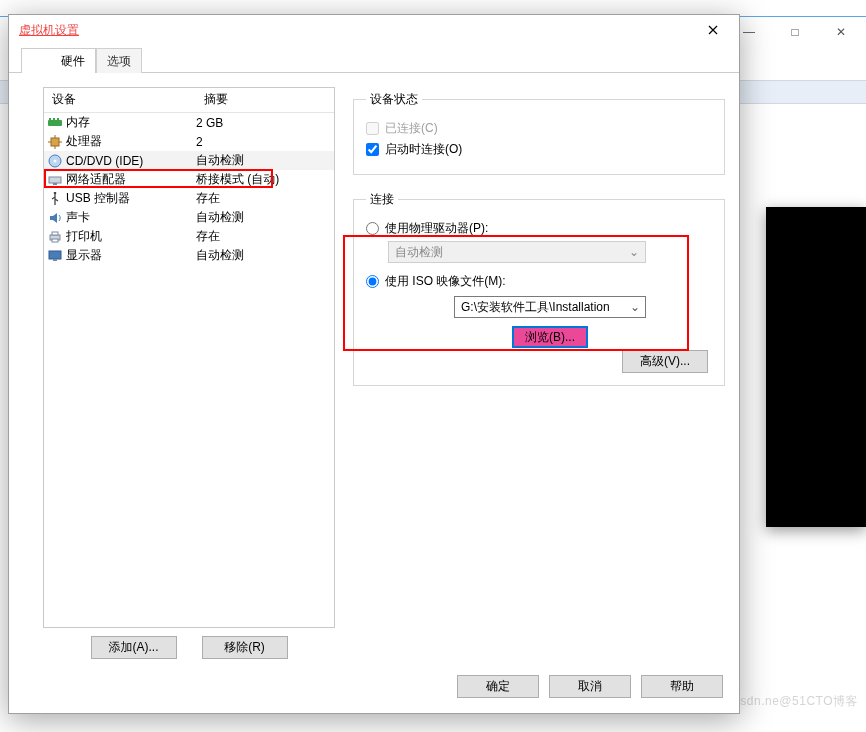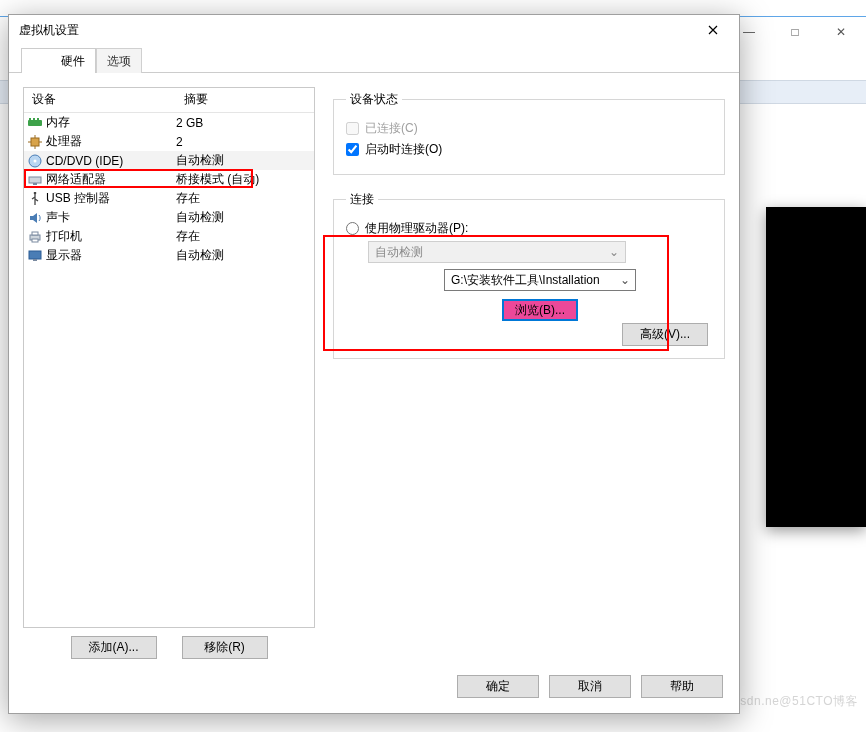--- a/index.html
+++ b/index.html
@@ -9,32 +9,32 @@
   .bg-window { position: absolute; top: 16px; left: 0; right: 0; height: 86px; background: #fff; border-top: 1px solid #5fa6e8; }
   .bg-window-controls { position:absolute; top:18px; right:2px; display:flex; }
   .bg-window-controls div { width:46px; height:28px; display:flex; align-items:center; justify-content:center; color:#555; }
   .bg-band { position:absolute; top:80px; left:0; right:0; height:24px; background:#e7eef7; border-top:1px solid #cfd8e3; border-bottom:1px solid #cfd8e3;}
   .bg-black { position:absolute; top:207px; right:0; width:100px; height:320px; background:#000; box-shadow:0 4px 14px rgba(0,0,0,.4);}
   .watermark { position:absolute; bottom:22px; right:8px; color:#d5d5d5; font-family:Arial,sans-serif; letter-spacing:.5px;}
   
   
   .dialog { position:absolute; top:14px; left:8px; width:732px; height:700px; background:#fff; border:1px solid #9f9f9f; box-shadow:0 6px 30px rgba(0,0,0,.35); display:flex; flex-direction:column;}
   .titlebar { height:30px; display:flex; align-items:center; padding:0 6px 0 10px; }
-  .titlebar .title { flex:1; color:#000000; }
+  .titlebar .title { flex:1; color:#ef4444;text-decoration:underline; }
   .titlebar .close { width:40px; height:28px; display:flex; align-items:center; justify-content:center; cursor:pointer; }
   .titlebar .close svg { width:10px; height:10px; }
   
   .tabs { height:24px; border-bottom:1px solid #ccc; display:flex; align-items:flex-end; padding-left:12px; gap:0; margin-top:4px;}
   .tab { padding:4px 10px 3px; border:1px solid #ccc; border-bottom:none; background:#fff; position:relative; top:1px; cursor:pointer;}
   .tab.inactive { background:#f4f4f4; border-color:#d0d0d0; color:#333;}
   .tab.active { background:#fff; z-index:2;padding-left:39px; }
   
   .body { flex:1; display:flex; padding:14px 14px 10px 14px; gap:18px; }
   
-  .left-col { width:292px; display:flex; flex-direction:column;}
+  .left-col { width:292px; display:flex; flex-direction:column;margin-left:20px;}
   .dev-table { flex:1; border:1px solid #c9c9c9; position:relative; overflow:hidden;}
   .dev-header { display:flex; background:#fff; border-bottom:1px solid #e5e5e5;}
   .dev-header .col { padding:3px 8px 4px; color:#000; }
   .col1 { width:152px; }
   .col2 { flex:1; }
   .dev-row { display:flex; align-items:center; height:19px; padding-left:3px;}
   .dev-row.selected { background:#f3f3f3;}
   .dev-row .ic { width:16px; height:16px; display:flex; align-items:center; justify-content:center; margin-right:3px;}
   .dev-row .name { width:130px; white-space:nowrap; overflow:hidden;}
   .dev-row .summary { flex:1; white-space:nowrap;}
@@ -210,20 +210,24 @@
       <fieldset style="position:relative;">
         <legend>连接</legend>
         <div class="rad-row">
           <input type="radio" name="conn" style="">
           <span>使用物理驱动器(P):</span>
         </div>
         <div class="sel-disabled">
           <span>自动检测</span>
           <span class="chev">⌄</span>
         </div>
+        <div class="rad-row" style="margin-top:10px;">
+          <input type="radio" name="conn" checked="" style="">
+          <span>使用 ISO 映像文件(M):</span>
+        </div>
         <div class="iso-row">
           <div class="combo">
             <span class="txt">G:\安装软件工具\Installation</span>
             <span class="chev">⌄</span>
           </div>
           <div class="browse-btn">浏览(B)...</div>
         </div>
         <div class="adv-row">
           <div class="btn" style="min-width:86px;">高级(V)...</div>
         </div>

